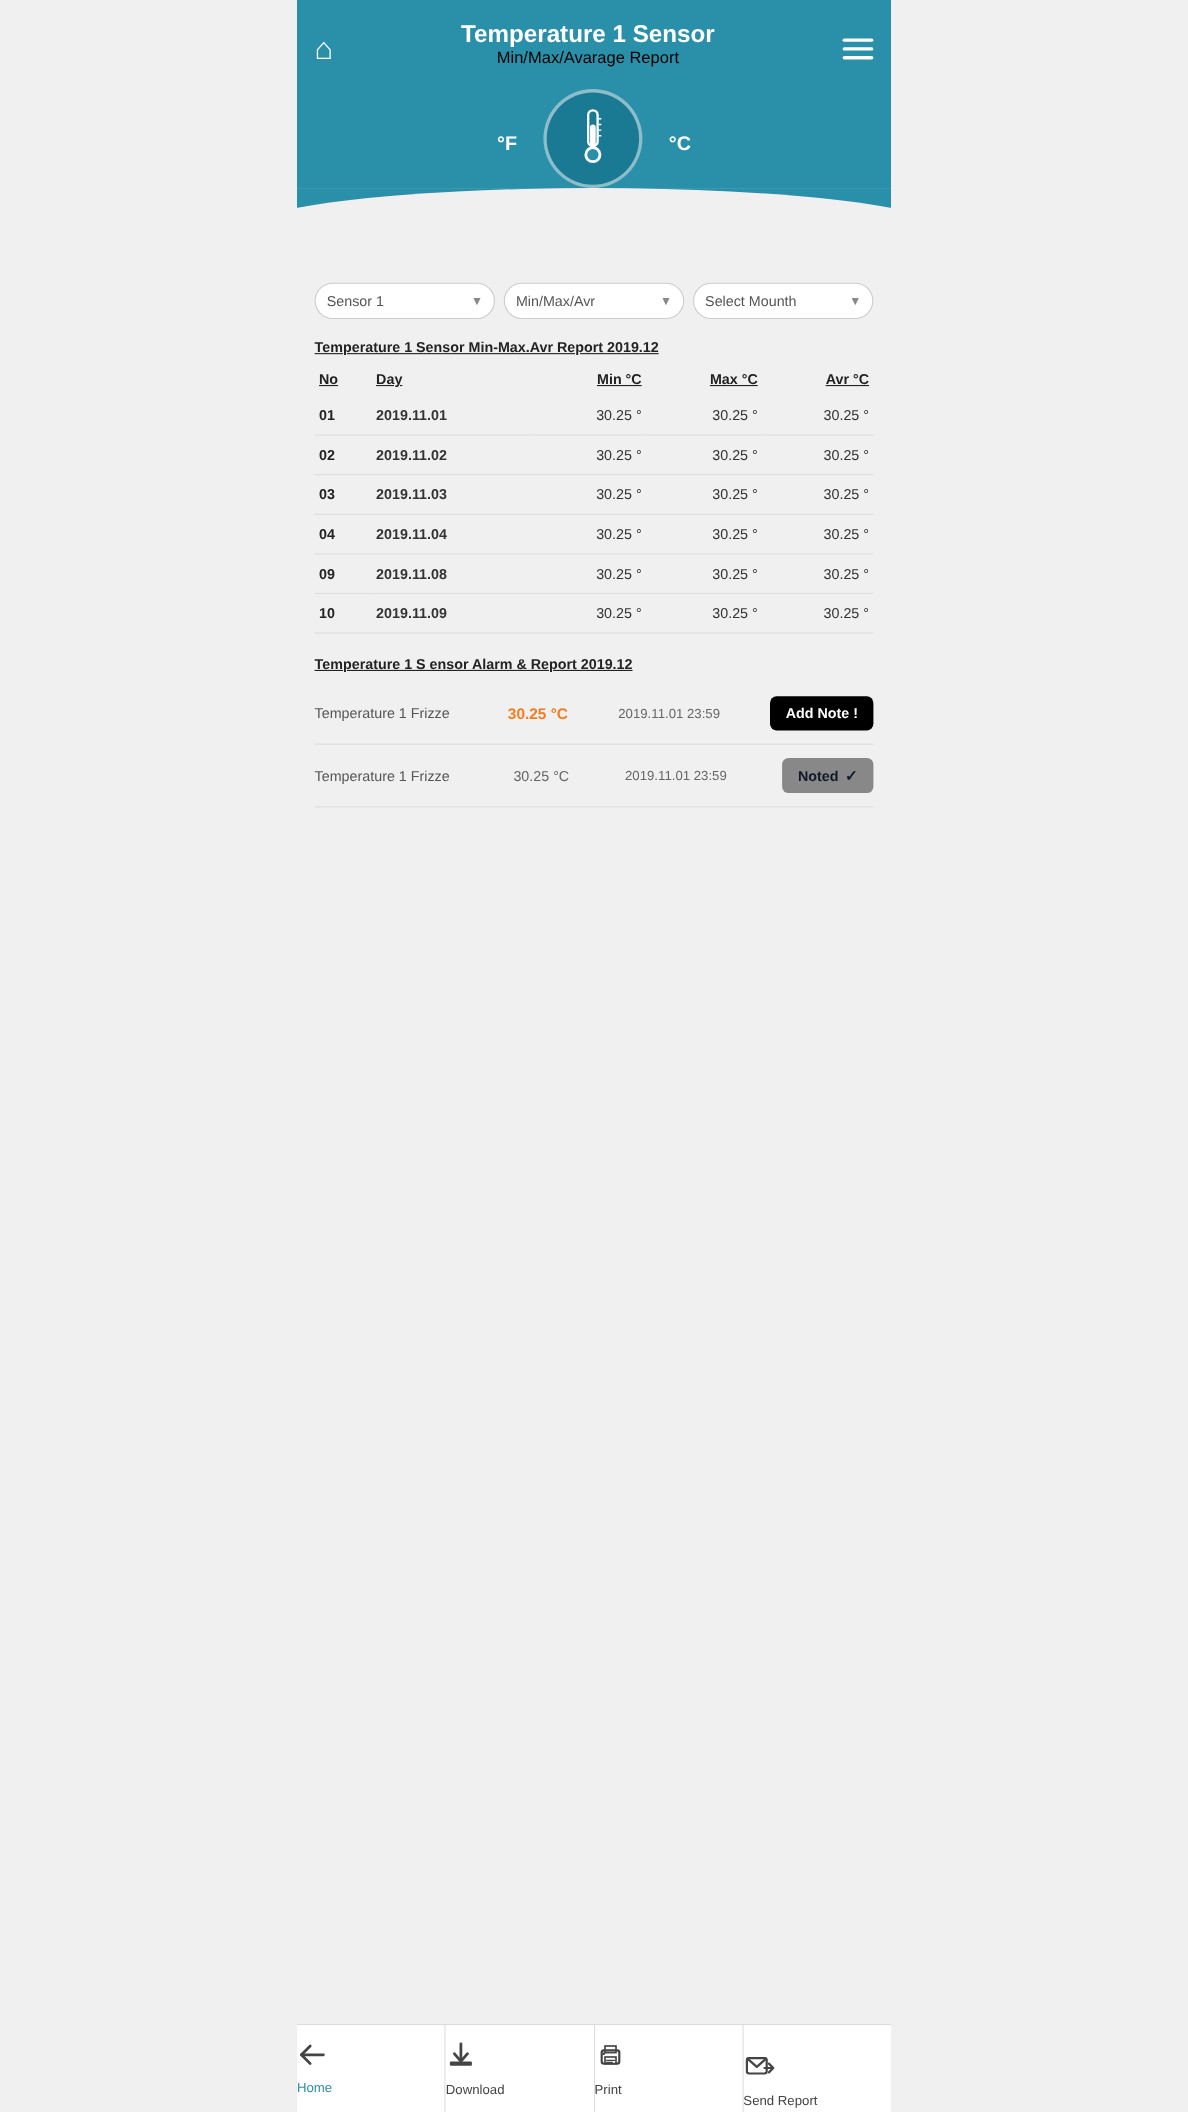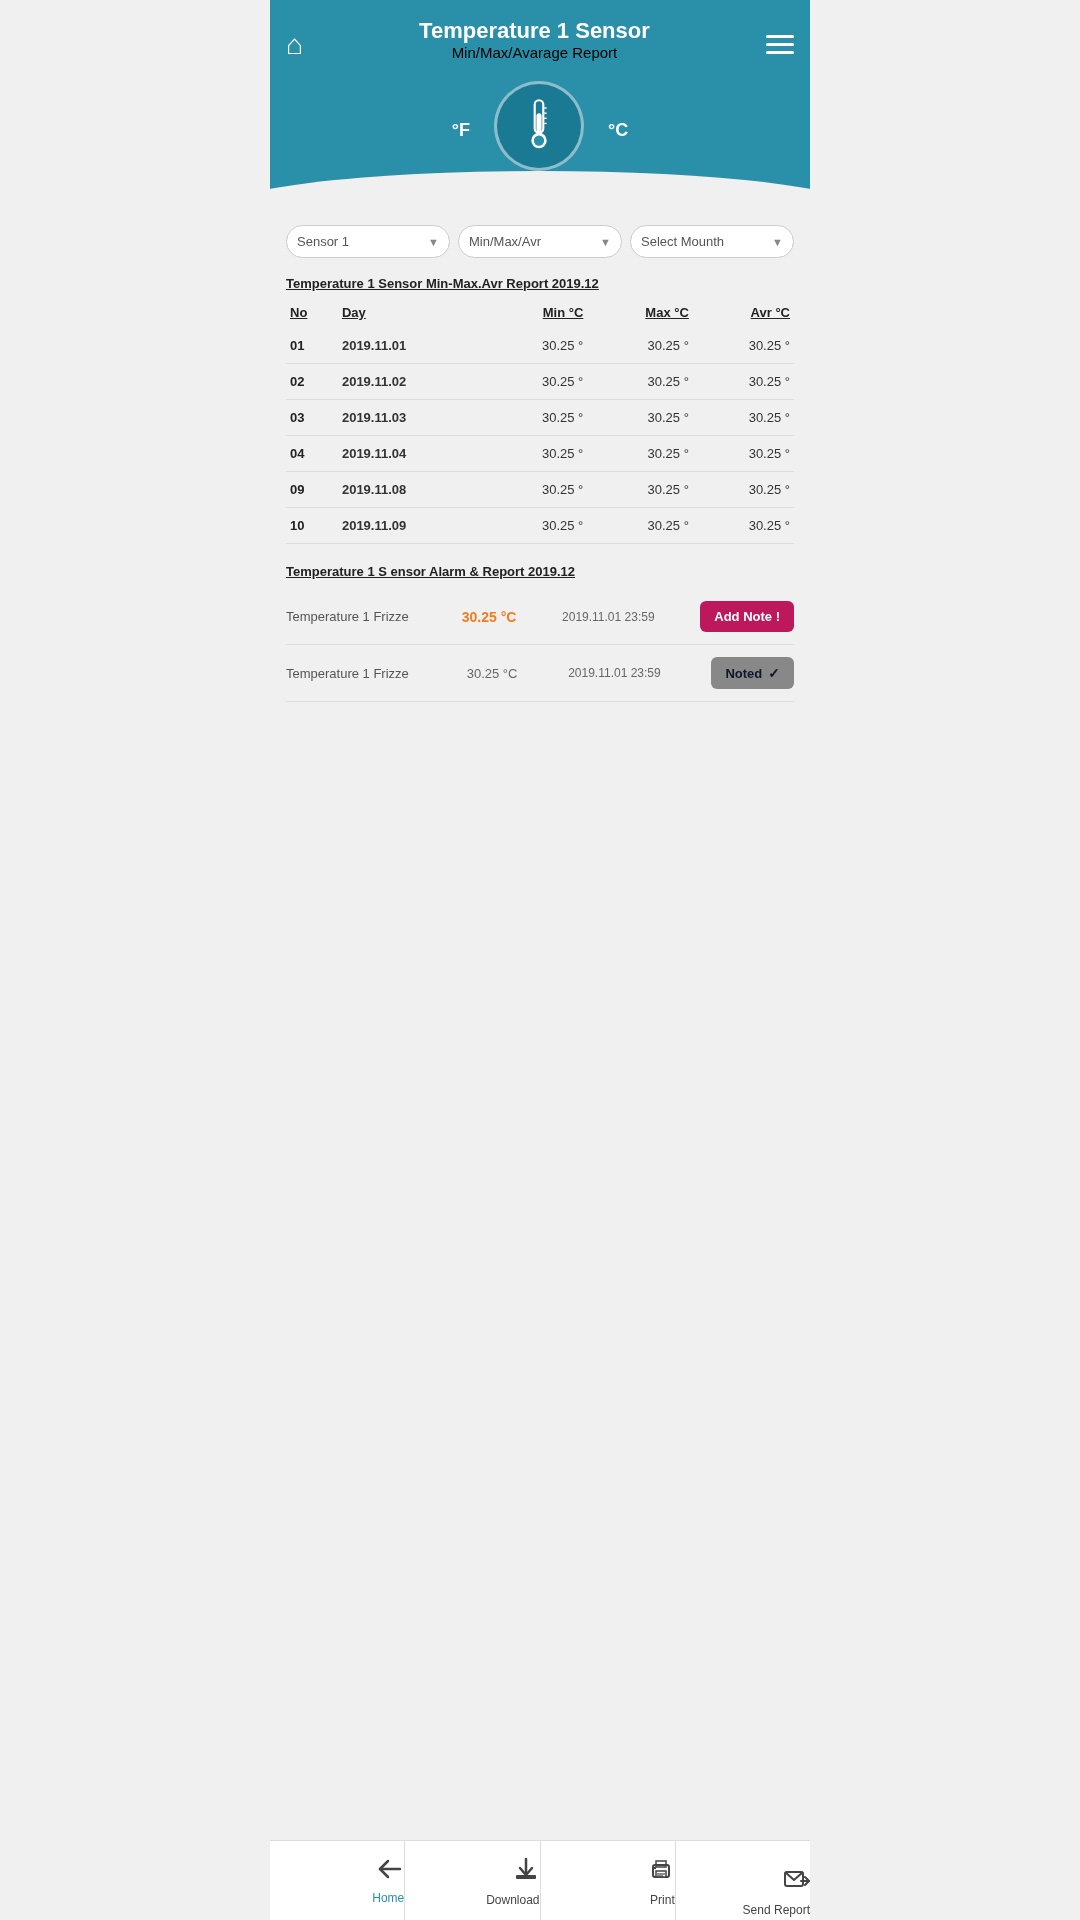--- a/index.html
+++ b/index.html
@@ -124,20 +124,21 @@
       background: white;
       border: 1.5px solid #ccc;
       border-radius: 25px;
       padding: 8px 10px;
       font-size: 13px;
       color: #555;
       display: flex;
       align-items: center;
       justify-content: space-between;
       cursor: pointer;
+      margin-top: 32px;
     }
     .dropdown-btn .arrow {
       color: #888;
       font-size: 11px;
     }
 
     
     .section-title {
       font-size: 13px;
       font-weight: bold;
@@ -201,21 +202,21 @@
     }
     .alarm-temp-gray {
       font-size: 13px;
       color: #666;
     }
     .alarm-time {
       font-size: 12px;
       color: #666;
     }
     .btn-add-note {
-      background: #be185d;
+      background: #000000;
       color: white;
       border: none;
       border-radius: 6px;
       padding: 8px 14px;
       font-size: 13px;
       font-weight: bold;
       cursor: pointer;
       white-space: nowrap;
     }
     .btn-noted {
@@ -246,21 +247,21 @@
       background: white;
       display: flex;
       align-items: stretch;
       border-top: 1px solid #ddd;
       height: 80px;
     }
     .footer-item {
       flex: 1;
       display: flex;
       flex-direction: column;
-      align-items: flex-end;
+      align-items: flex-start;
       justify-content: center;
       cursor: pointer;
       border-right: 1px solid #ddd;
       gap: 4px;
       padding: 8px 0;
     }
     .footer-item:last-child {
       border-right: none;
       margin-top: 20px;
     }

